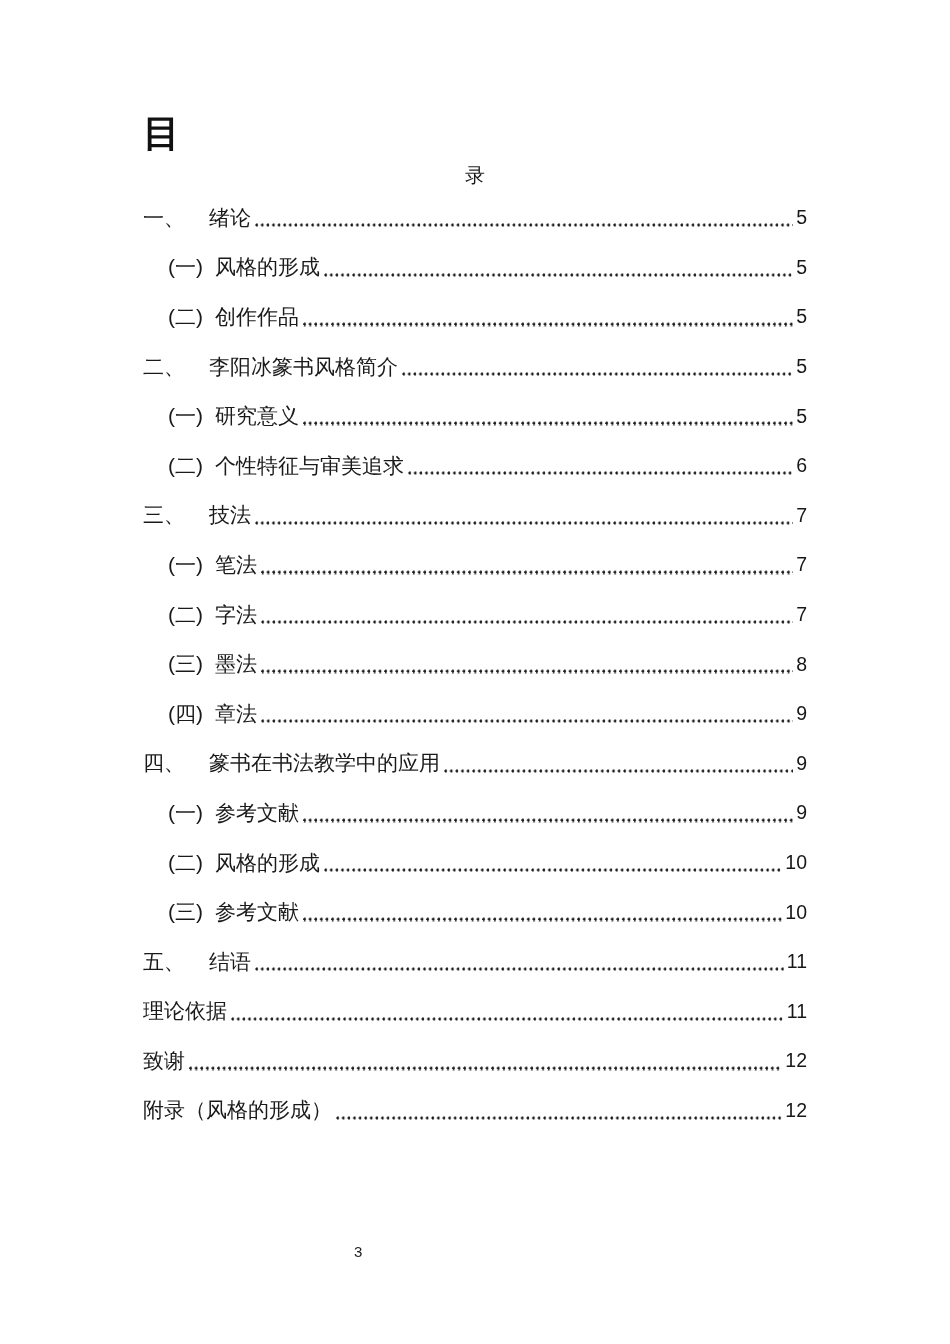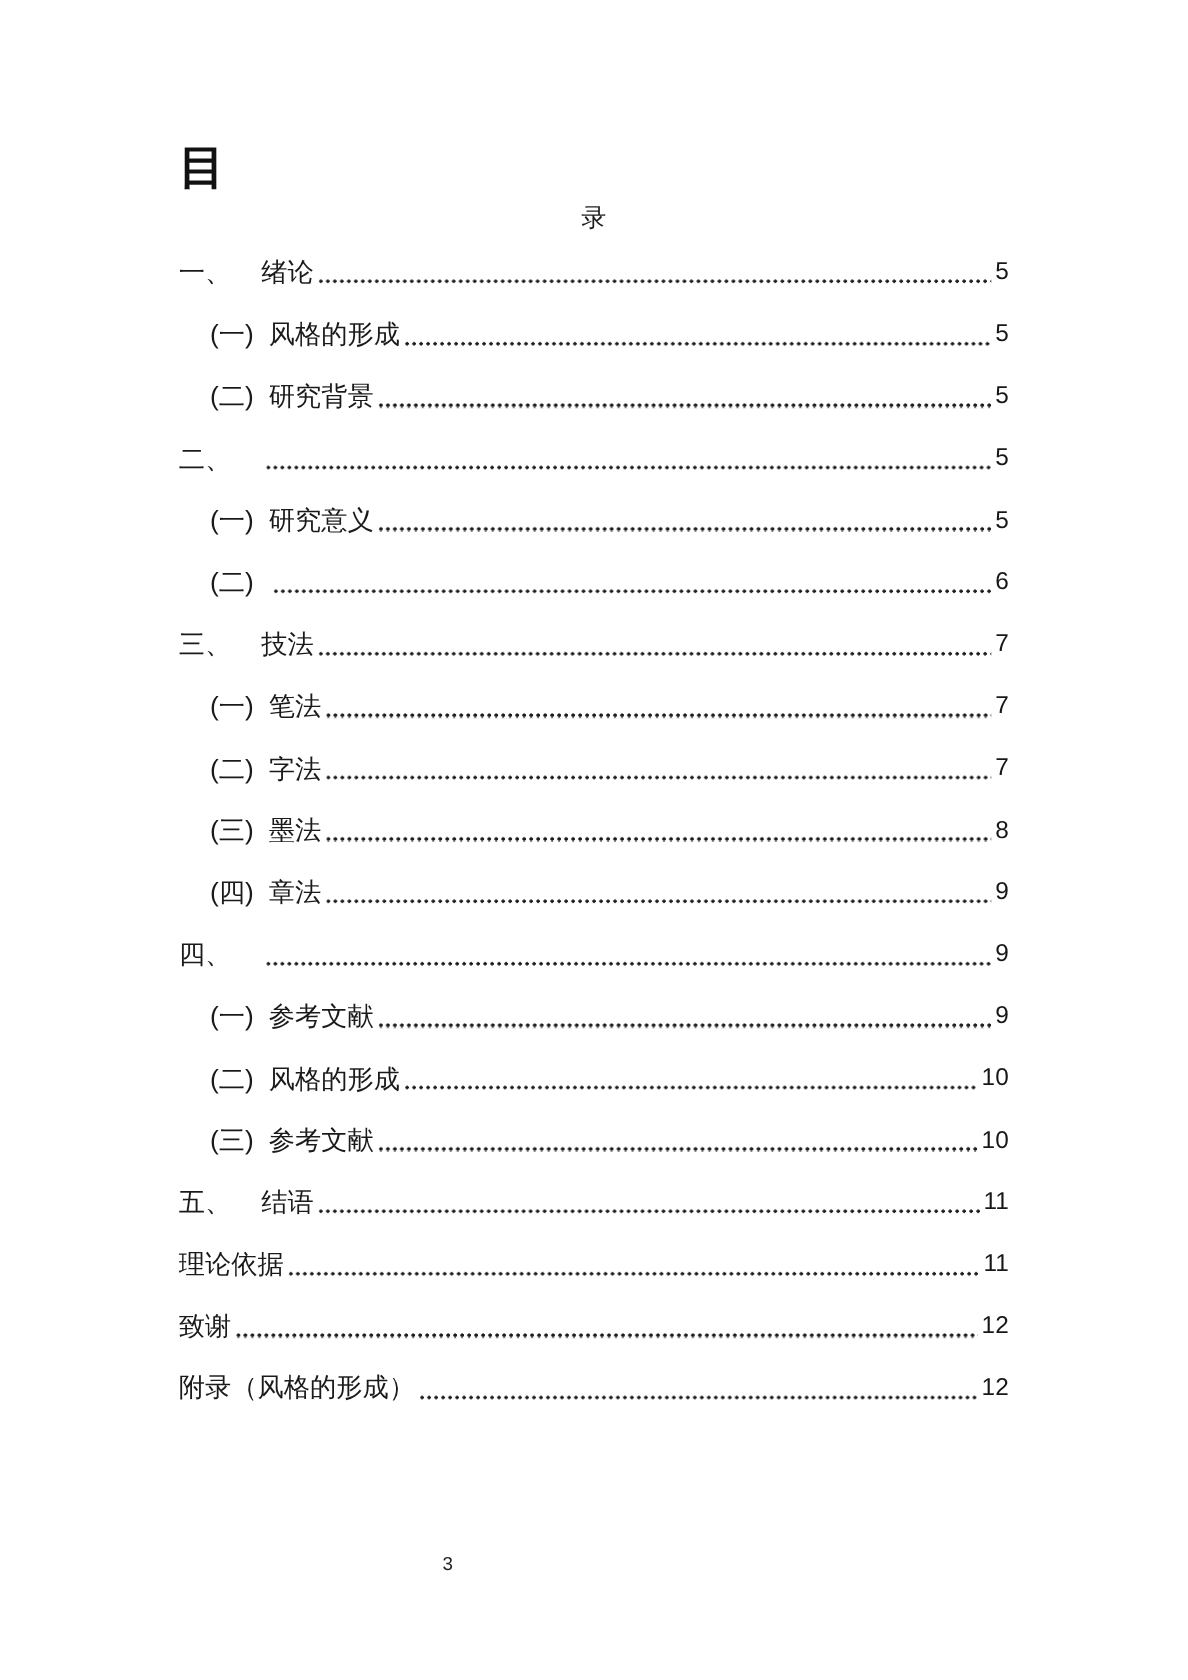--- a/index.html
+++ b/index.html
@@ -104,37 +104,39 @@
         <span class="pagenum">5</span>
       </div>
       <div class="toc-row level-2">
         <span class="num">(一)</span>
         <span class="label">风格的形成</span>
         <span class="leader"></span>
         <span class="pagenum">5</span>
       </div>
       <div class="toc-row level-2">
         <span class="num">(二)</span>
-        <span class="label">研究背景</span>
+        <span class="label">创作作品</span>
         <span class="leader"></span>
         <span class="pagenum">5</span>
       </div>
       <div class="toc-row level-1">
         <span class="num">二、</span>
+        <span class="label">李阳冰篆书风格简介</span>
         <span class="leader"></span>
         <span class="pagenum">5</span>
       </div>
       <div class="toc-row level-2">
         <span class="num">(一)</span>
         <span class="label">研究意义</span>
         <span class="leader"></span>
         <span class="pagenum">5</span>
       </div>
       <div class="toc-row level-2">
         <span class="num">(二)</span>
+        <span class="label">个性特征与审美追求</span>
         <span class="leader"></span>
         <span class="pagenum">6</span>
       </div>
       <div class="toc-row level-1">
         <span class="num">三、</span>
         <span class="label">技法</span>
         <span class="leader"></span>
         <span class="pagenum">7</span>
       </div>
       <div class="toc-row level-2">
@@ -156,20 +158,21 @@
         <span class="pagenum">8</span>
       </div>
       <div class="toc-row level-2">
         <span class="num">(四)</span>
         <span class="label">章法</span>
         <span class="leader"></span>
         <span class="pagenum">9</span>
       </div>
       <div class="toc-row level-1">
         <span class="num">四、</span>
+        <span class="label">篆书在书法教学中的应用</span>
         <span class="leader"></span>
         <span class="pagenum">9</span>
       </div>
       <div class="toc-row level-2">
         <span class="num">(一)</span>
         <span class="label">参考文献</span>
         <span class="leader"></span>
         <span class="pagenum">9</span>
       </div>
       <div class="toc-row level-2">

